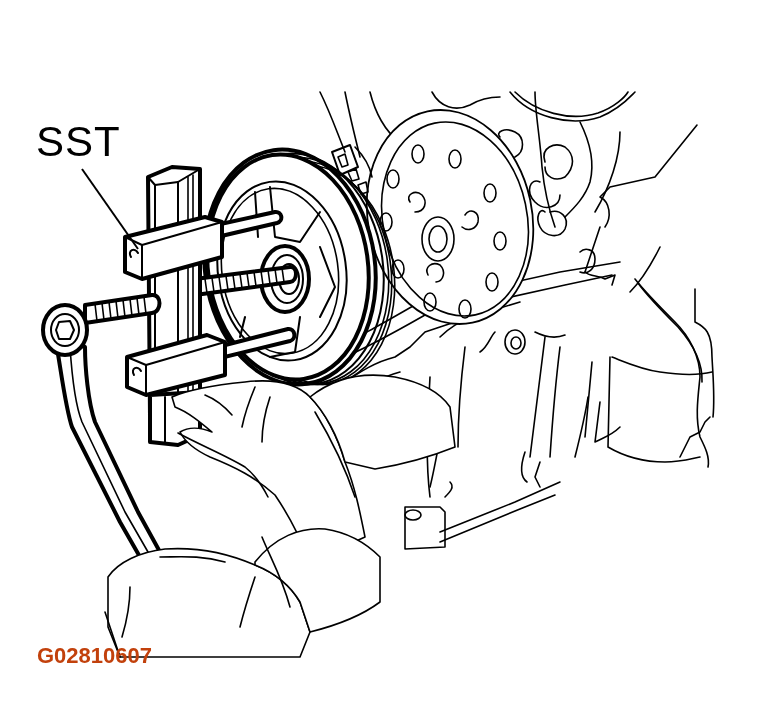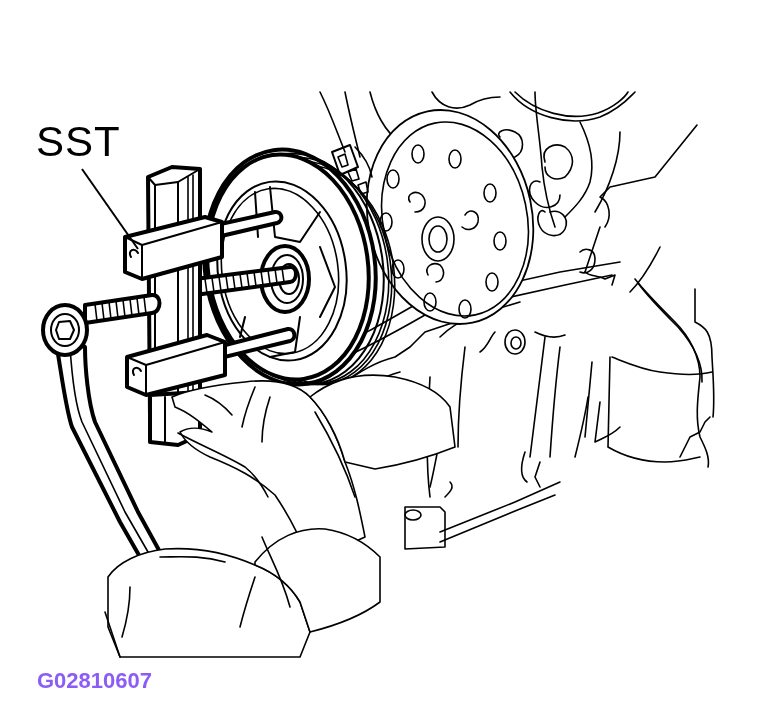--- a/index.html
+++ b/index.html
@@ -35,25 +35,25 @@
       top: 104px;
       font-size: 42px;
       line-height: 42px;
       color: #000000;
       letter-spacing: 1px;
       font-family: "Liberation Sans", sans-serif;
     }
     .figure-code {
       position: absolute;
       left: 37px;
-      top: 653px;
+      top: 628px;
       font-size: 22px;
       line-height: 22px;
       font-weight: bold;
-      color: #8b5cf6;
+      color: #c2410c;
       font-family: "Liberation Sans", sans-serif;
     }
     .ln { fill: none; stroke: #000; stroke-width: 2; stroke-linecap: round; stroke-linejoin: round; }
     .lt { fill: none; stroke: #000; stroke-width: 1.6; stroke-linecap: round; stroke-linejoin: round; }
     .wf { fill: #fff; stroke: #000; stroke-width: 2; stroke-linejoin: round; }
     .wk { fill: #fff; stroke: #000; stroke-width: 4; stroke-linejoin: round; }
   </style>
 </head>
 <body>
 

